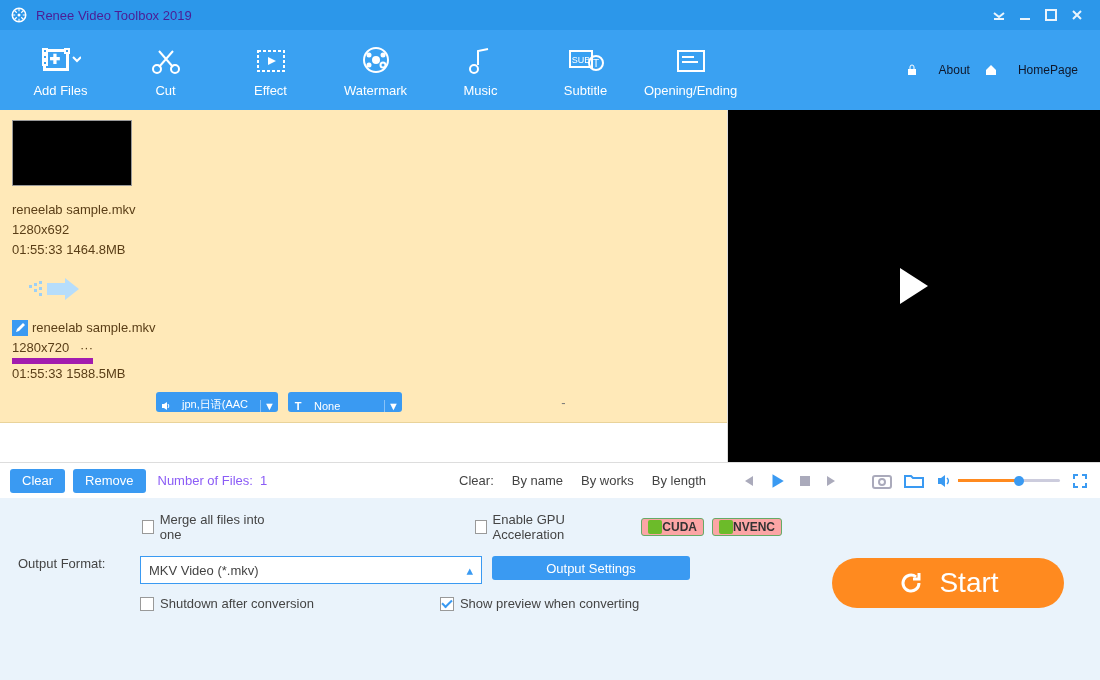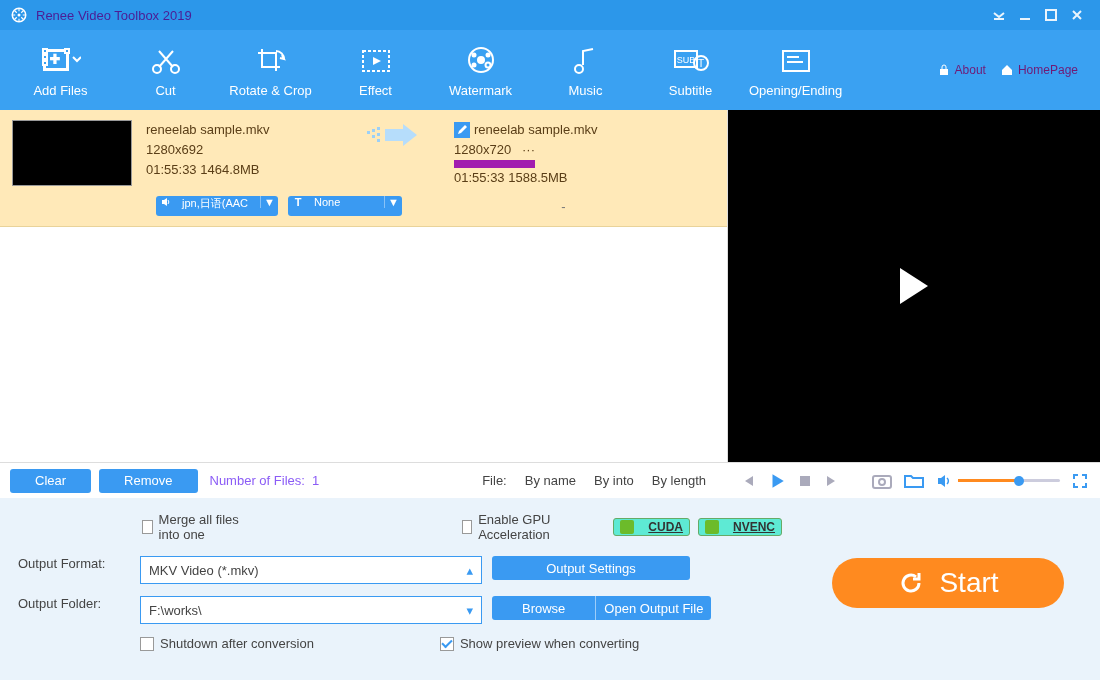--- a/index.html
+++ b/index.html
@@ -11,72 +11,72 @@
 .titlebar .spacer { flex: 1; }
 .titlebar .winbtn { width: 26px; height: 20px; display: flex; align-items: center; justify-content: center; cursor: pointer; opacity: .9; }
 
 
 .toolbar { height: 80px; background: #3aa1f2; display: flex; align-items: stretch; padding: 0 8px; color: #fff; }
 .toolbtn { width: 105px; display: flex; flex-direction: column; align-items: center; justify-content: center; gap: 6px; cursor: pointer; font-size: 13px; }
 .toolbtn .ticon { height: 34px; display: flex; align-items: center; justify-content: center; }
 .toolbtn svg { fill: none; stroke: #fff; stroke-width: 2; }
 .toolbar .spacer { flex: 1; }
 .headlinks { display: flex; align-items: center; gap: 14px; padding-right: 14px; font-size: 12px; }
-.headlink { display: flex; align-items: flex-start; gap: 4px; cursor: pointer; color: #701a75; }
+.headlink { display: flex; align-items: flex-start; gap: 20px; cursor: pointer; color: #0f172a; }
 
 
 .main { display: flex; height: 352px; }
 .filelist { width: 728px; background: #fff; border-right: 1px solid #ddd; overflow: hidden; }
 .preview { flex: 1; background: #000; position: relative; display: flex; align-items: center; justify-content: center; }
 .playtri { width: 0; height: 0; border-left: 28px solid #fff; border-top: 18px solid transparent; border-bottom: 18px solid transparent; cursor: pointer; }
 
 
 .fileitem { background: #ffe9b8; padding: 10px 12px 10px 12px; border-bottom: 1px solid #e9d39a; }
-.fileitem .row1 { display: flex; align-items: flex-start; gap: 14px; }
+.fileitem .row1 { display: flex; align-items: flex-start; gap: 14px; flex-direction: column; }
 .thumb { width: 120px; height: 66px; background: #000; border: 1px solid #999; flex-shrink: 0; }
 .srcinfo, .dstinfo { font-size: 13px; line-height: 20px; color: #5a3e17; }
 .srcinfo { width: 190px; }
 .arrow { width: 90px; display: flex; align-items: center; justify-content: center; }
 .dstinfo { flex: 1; }
 .dsthead { display: flex; align-items: center; gap: 4px; }
 .editicon { width: 16px; height: 16px; background: #3a9af2; display: inline-flex; align-items: center; justify-content: center; }
 .editicon svg { stroke: #fff; }
-.underline-red { display: inline-block; border-bottom: 8px solid #a21caf; padding-bottom: 0; }
+.underline-red { display: inline-block; border-bottom: 6px solid #a21caf; padding-bottom: 0; }
 .row2 { display: flex; align-items: center; gap: 10px; margin-top: 8px; padding-left: 4px; }
 .row2 .sp { width: 130px; }
-.pill { display: flex; align-items: flex-start; background: #3a9af2; color: #fff; border-radius: 3px; height: 20px; font-size: 11px; overflow: hidden; }
+.pill { display: flex; align-items: flex-end; background: #3a9af2; color: #fff; border-radius: 3px; height: 20px; font-size: 11px; overflow: hidden; }
 .pill .picon { width: 20px; display: flex; align-items: center; justify-content: center; }
 .pill .plabel { padding: 0 6px; flex: 1; white-space: nowrap; overflow: hidden; }
 .pill .pdd { width: 18px; border-left: 1px solid rgba(255,255,255,.4); display: flex; align-items: center; justify-content: center; }
 .pill.audio { width: 122px; }
 .pill.sub { width: 114px; }
 .dash { flex: 1; text-align: center; color: #777; }
 
 
 .liststrip { height: 36px; display: flex; align-items: center; padding: 0 10px; gap: 8px; background: #fff; border-top: 1px solid #ddd; }
-.btn-blue { background: #3a9af2; color: #fff; border: none; height: 24px; padding: 0 25px; border-radius: 3px; cursor: pointer; font-size: 13px; }
+.btn-blue { background: #3a9af2; color: #fff; border: none; height: 24px; padding: 0 12px; border-radius: 3px; cursor: pointer; font-size: 13px; }
 .liststrip .lbl { color: #8b5cf6; margin-left: 4px; }
 .sortgroup { margin-left: auto; display: flex; align-items: center; gap: 18px; color: #444; padding-right: 12px; }
 .sortopt { cursor: pointer; }
 
 
 .previewctrl { height: 36px; background: #fff; display: flex; align-items: center; padding: 0 12px; gap: 12px; border-top: 1px solid #ddd; }
 .pc { color: #3a9af2; cursor: pointer; display: flex; align-items: center; justify-content: center; }
 .pc.dis { color: #aab; cursor: default; }
 .volbar { flex: 1; display: flex; align-items: center; gap: 6px; }
 .volbar .track { flex: 1; height: 3px; background: #ccd; border-radius: 2px; position: relative; }
 .volbar .fill { position: absolute; left: 0; top: 0; bottom: 0; width: 60%; background: #ff8a1f; }
 .volbar .knob { position: absolute; left: 60%; top: 50%; width: 10px; height: 10px; background: #3a9af2; border-radius: 50%; transform: translate(-50%,-50%); }
 
 
 .bottom { background: #eaf3fb; padding: 14px 18px 12px 18px; height: 182px; position: relative; }
 .checkrow { display: flex; align-items: center; gap: 30px; margin-bottom: 14px; padding-left: 124px; }
 .chk { display: flex; align-items: center; gap: 6px; color: #444; }
 .gpu { margin-left: auto; display: flex; align-items: center; gap: 8px; margin-right: 300px; }
-.gpubadge { border: 1px solid #6a6; border-radius: 3px; padding: 1px 6px; display: flex; align-items: center; gap: 14px; font-weight: bold; font-size: 12px; background: #5eead4; text-decoration: underline; }
+.gpubadge { border: 1px solid #6a6; border-radius: 3px; padding: 1px 6px; display: flex; align-items: center; gap: 0; font-weight: bold; font-size: 12px; background: #fca5a5; }
 .gpubadge .eye { width: 14px; height: 14px; background: #6cbb2a; border-radius: 2px; }
 .formrow { display: flex; align-items: flex-start; gap: 10px; margin-bottom: 12px; color: #444; }
 .formrow .flabel { width: 112px; }
 .combo { width: 342px; height: 28px; border: 1px solid #3a9af2; background: #fff; display: flex; align-items: center; padding: 0 8px; cursor: pointer; position: relative; }
 .combo .caret { margin-left: auto; color: #3a9af2; }
 .outsettings { width: 198px; }
 .browsegroup { display: flex; gap: 0; }
 .browsegroup .btn-blue { border-radius: 0; }
 .browsegroup .btn-blue:first-child { border-top-left-radius: 3px; border-bottom-left-radius: 3px; border-right: 1px solid rgba(255,255,255,.5); }
 .browsegroup .btn-blue:last-child { border-top-right-radius: 3px; border-bottom-right-radius: 3px; }
@@ -144,30 +144,20 @@
   </div>
   <div class="toolbtn">
     <div class="ticon">
         <svg width="34" height="30" viewBox="0 0 34 30">
           <circle cx="8" cy="24" r="4"></circle>
           <circle cx="26" cy="24" r="4"></circle>
           <path d="M10 22L24 6M24 22L10 6"></path>
         </svg>
       </div>
     <span>Cut</span>
-  </div>
-  <div class="toolbtn">
-    <div class="ticon">
-        <svg width="34" height="30" viewBox="0 0 34 30">
-          <path d="M8 4v18h18M4 8h18v18"></path>
-          <path d="M22 6a8 8 0 018 8"></path>
-          <path d="M28 10l2 4-4-1"></path>
-        </svg>
-      </div>
-    <span>Rotate &amp; Crop</span>
   </div>
   <div class="toolbtn">
     <div class="ticon">
         <svg width="34" height="30" viewBox="0 0 34 30">
           <rect x="4" y="6" width="26" height="20" stroke-dasharray="3 2"></rect>
           <path d="M14 12l8 4-8 4z" fill="#fff" stroke="none"></path>
         </svg>
       </div>
     <span>Effect</span>
   </div>
@@ -293,23 +283,23 @@
   </div>
 </div>
 
 <div class="lowercontainer">
   <div class="left">
     <div class="liststrip">
       <button class="btn-blue">Clear</button>
       <button class="btn-blue">Remove</button>
       <span class="lbl"><span>Number of Files:</span>&nbsp;&nbsp;<span>1</span></span>
       <div class="sortgroup">
-        <span>File:</span>
+        <span>Clear:</span>
         <span class="sortopt">By name</span>
-        <span class="sortopt">By into</span>
+        <span class="sortopt">By works</span>
         <span class="sortopt">By length</span>
       </div>
     </div>
   </div>
   <div class="right">
     <div class="previewctrl">
       <span class="pc dis">
           <svg width="16" height="16" viewBox="0 0 16 16">
             <path d="M4 3v10M13 3L5 8l8 5z" fill="currentColor"></path>
           </svg>
@@ -386,31 +376,20 @@
 
   <div class="formrow">
     <span class="flabel">Output Format:</span>
     <div class="combo">
       <span>MKV Video (*.mkv)</span>
       <span class="caret">▴</span>
     </div>
     <button class="btn-blue outsettings">Output Settings</button>
   </div>
 
-  <div class="formrow">
-    <span class="flabel">Output Folder:</span>
-    <div class="combo">
-      <span>F:\works\</span>
-      <span class="caret">▾</span>
-    </div>
-    <div class="browsegroup">
-      <button class="btn-blue" style="padding:0 30px">Browse</button>
-      <button class="btn-blue" style="padding:0 8px">Open Output File</button>
-    </div>
-  </div>
 
   <div class="formrow" style="margin-bottom:0">
     <span class="flabel"></span>
     <label class="chk">
       <span class="cbox"></span>
       <span>Shutdown after conversion</span>
     </label>
     <label class="chk" style="margin-left:116px">
       <span class="cbox checked"></span>
       <span>Show preview when converting</span>

